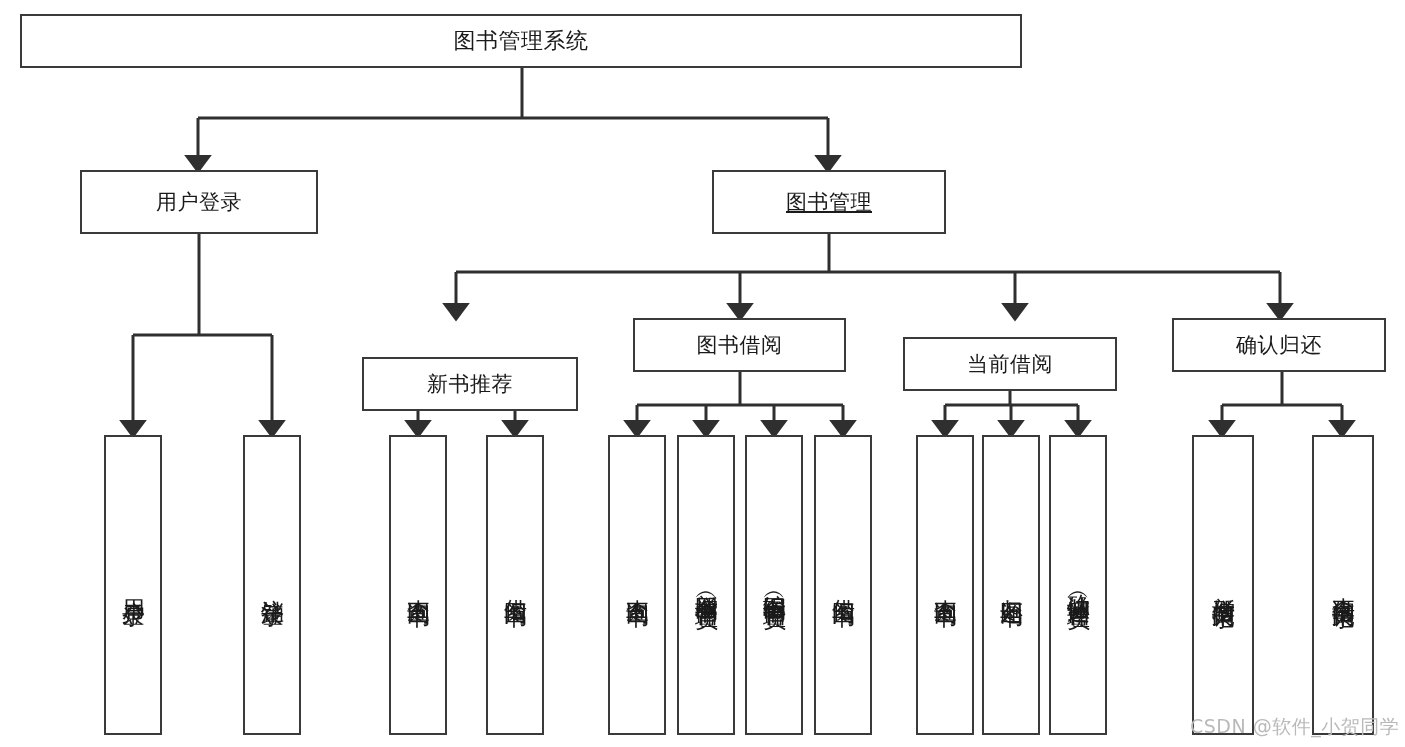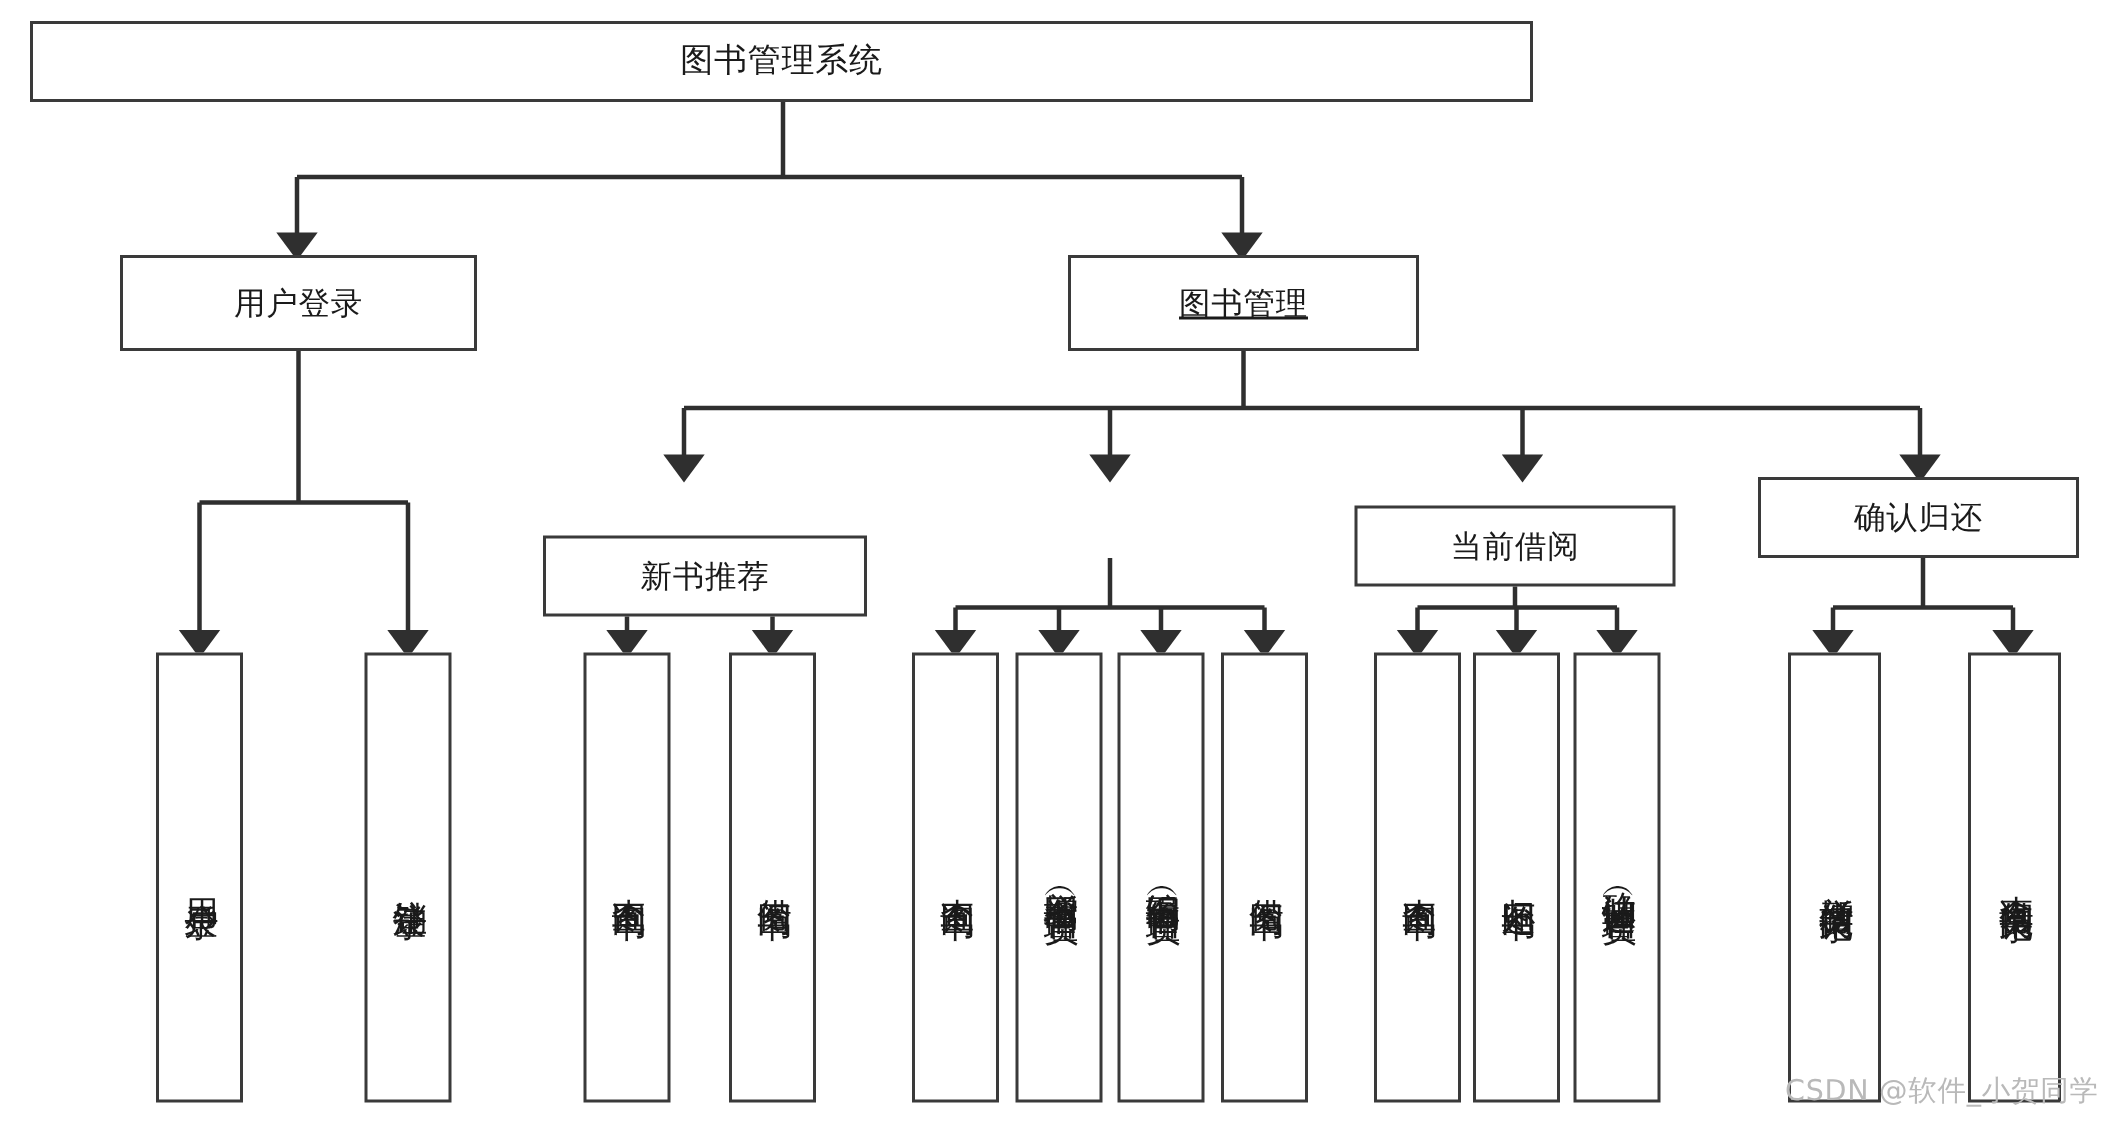--- a/index.html
+++ b/index.html
@@ -136,20 +136,23 @@
   <div class="node h" style="left:80px; top:170px; width:238px; height:64px;">
     <span class="node-label">用户登录</span>
   </div>
   <div class="node h" style="left:712px; top:170px; width:234px; height:64px;text-decoration:underline;">
     <span class="node-label">图书管理</span>
   </div>
 
   <div class="node h" style="left:362px; top:318px; width:216px; height:54px;margin-top:39px;">
     <span class="node-label">新书推荐</span>
   </div>
+  <div class="node h" style="left:633px; top:318px; width:213px; height:54px;">
+    <span class="node-label">图书借阅</span>
+  </div>
   <div class="node h" style="left:903px; top:337px; width:214px; height:54px;">
     <span class="node-label">当前借阅</span>
   </div>
   <div class="node h" style="left:1172px; top:318px; width:214px; height:54px;">
     <span class="node-label">确认归还</span>
   </div>
 
   <div class="node v" style="left:104px; top:435px; width:58px; height:300px;">
     <span class="node-label">用户登录</span>
   </div>

